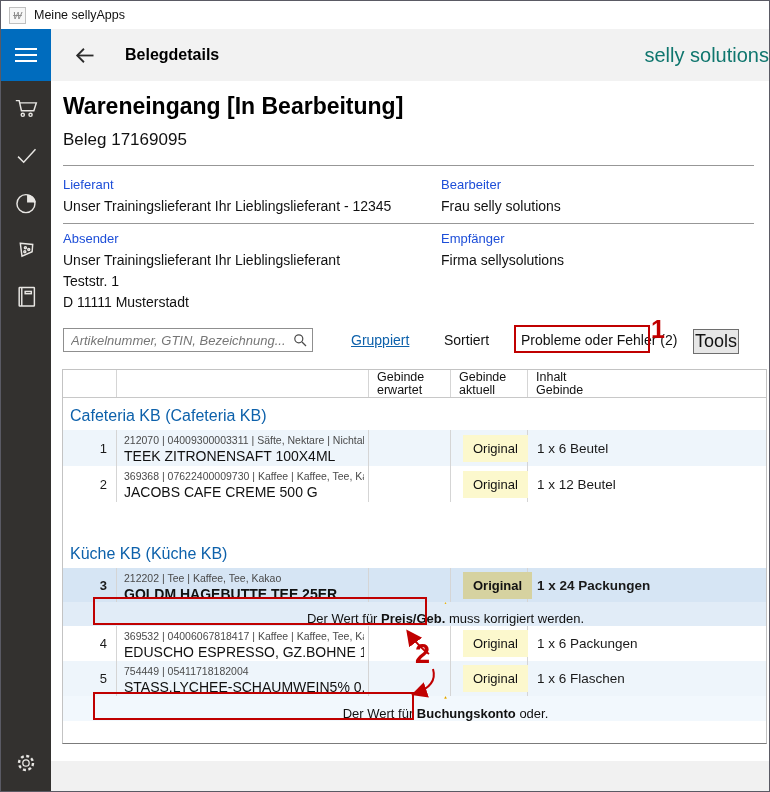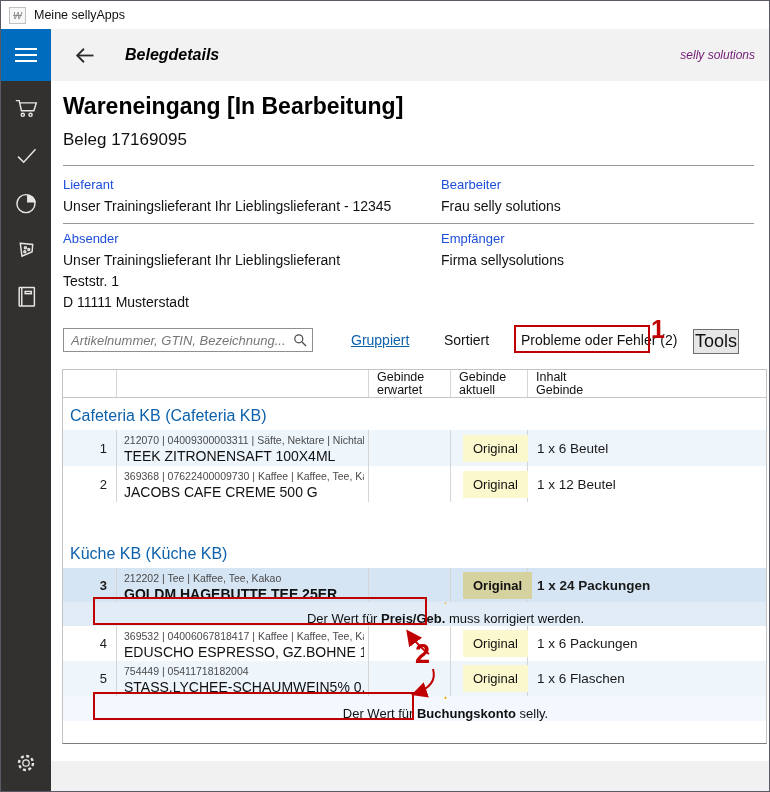--- a/index.html
+++ b/index.html
@@ -22,24 +22,24 @@
     align-items:center; justify-content:center; gap:4px; cursor:pointer; }
   .menu-btn span { display:block; width:22px; height:2px; background:#fff; }
   .nav-icons { position:absolute; top:56px; left:0; right:0; display:flex; flex-direction:column; align-items:center; }
   .nav-item { width:50px; height:47px; display:flex; align-items:center; justify-content:center; cursor:pointer; }
   .nav-item svg { stroke:#e8e6e3; fill:none; stroke-width:1.3; }
   .settings-item { position:absolute; bottom:8px; left:0; width:50px; height:40px;
     display:flex; align-items:center; justify-content:center; cursor:pointer; }
   .settings-item svg { stroke:#e8e6e3; fill:none; stroke-width:1.3; }
   
   .main { position:absolute; top:28px; left:50px; right:0; bottom:0; background:#fff; }
-  .appbar { height:52px; background:#f2f2f2; display:flex; align-items:center;font-style:italic; }
+  .appbar { height:52px; background:#f2f2f2; display:flex; align-items:center; }
   .back-btn { margin-left:18px; width:30px; height:30px; display:flex; align-items:center; justify-content:center; cursor:pointer; }
   .appbar-title { margin-left:26px; font-size:16px; font-weight:bold; color:#000; }
-  .brand { margin-left:auto; margin-right:14px; font-size:12px; color:#701a75; }
+  .brand { margin-left:auto; font-size:20px; color:#0f766e; }
   
   .h1 { position:absolute; top:64px; left:12px; font-size:23px; font-weight:bold; color:#000; }
   .subtitle { position:absolute; top:101px; left:12px; font-size:17px; color:#111; }
   .rule { position:absolute; left:12px; right:15px; border-top:1px solid #979797; }
   .rule1 { top:136px; } .rule2 { top:194px; }
   .f-label { position:absolute; font-size:13px; color:#1d4ed8; }
   .f-value { position:absolute; font-size:14px; color:#111; }
   
   .search-wrap { position:absolute; top:299px; left:12px; width:250px; height:24px; }
   .search-wrap input { width:100%; height:100%; border:1px solid #8f8f8f; padding:0 26px 0 7px;
@@ -288,21 +288,21 @@
           </div>
         <div class="c5">1 x 6 Flaschen</div>
       </div>
 
       <div class="warn warnB">
         <svg width="15" height="14" viewBox="0 0 15 14">
           <path d="M7.5 0.5 L14.6 13.4 H0.4 Z" fill="#fcc117"></path>
           <rect x="6.8" y="4.2" width="1.5" height="5" fill="#6b4c00"></rect>
           <rect x="6.8" y="10.3" width="1.5" height="1.5" fill="#6b4c00"></rect>
         </svg>
-        <span><span>Der Wert für </span><b>Buchungskonto</b><span> selly.</span></span>
+        <span><span>Der Wert für </span><b>Buchungskonto</b><span> oder.</span></span>
       </div>
 
       <div class="filler"></div>
     </div>
 
     <div class="footer"></div>
   </div>
 
   <svg class="ann-svg" width="770" height="792" viewBox="0 0 770 792">
     <defs>

